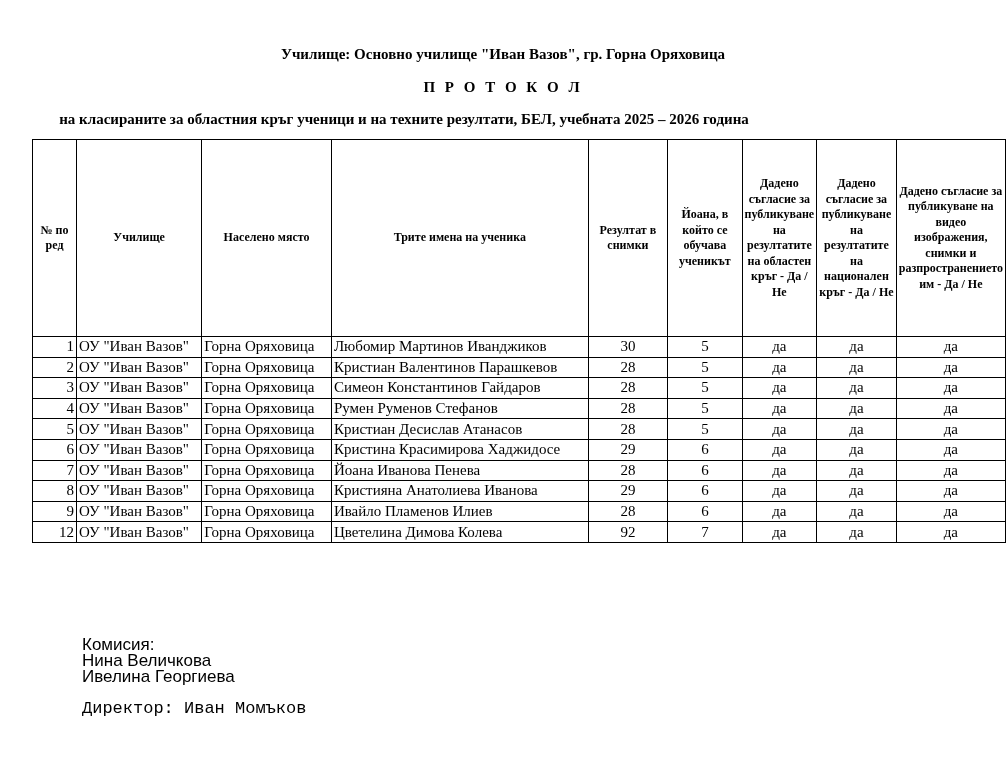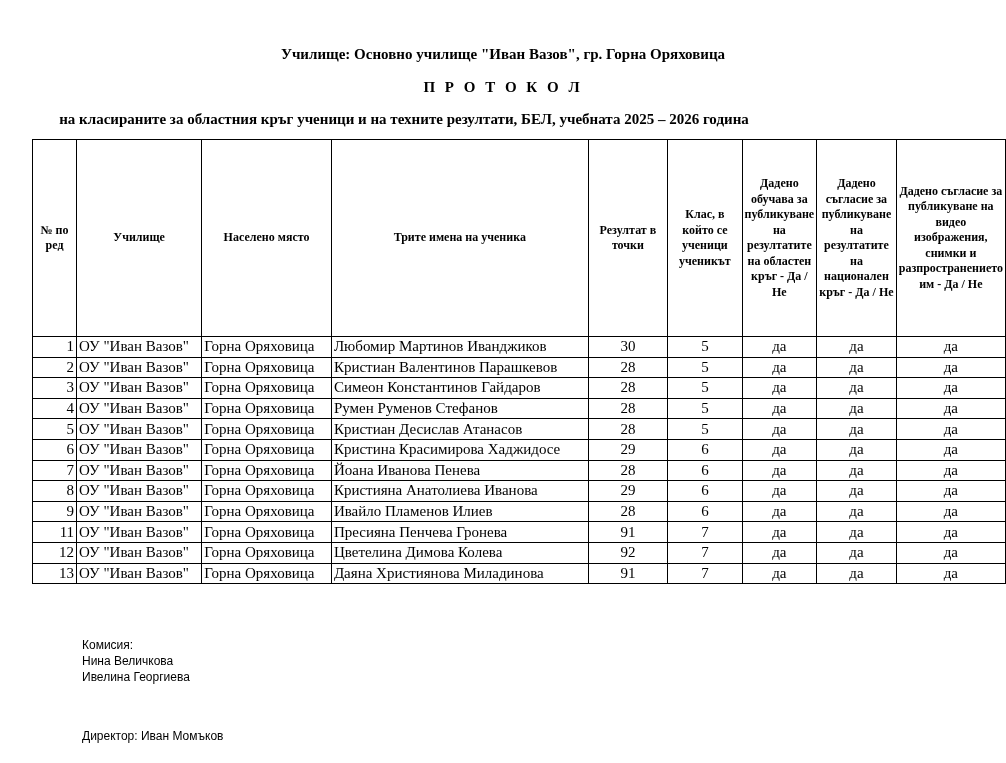--- a/index.html
+++ b/index.html
@@ -8,23 +8,23 @@
   #t1 { top: 46px; }
   #t2 { top: 79px; letter-spacing: 3px; }
   #t3 { top: 111px; left: 0; width: 808px; }
   table.protocol { position: absolute; left: 32px; top: 139px; border-collapse: collapse; table-layout: fixed; }
   table.protocol td, table.protocol th { border: 1.5px solid #000; padding: 0 2px; overflow: hidden; white-space: nowrap; }
   table.protocol th { font-weight: bold; font-size: 12px; line-height: 15.5px; height: 196px; white-space: normal; text-align: center; vertical-align: middle; word-wrap: break-word; }
   table.protocol td { font-size: 15px; height: 19.6px; line-height: 19px; }
   td.num { text-align: right; }
   td.center { text-align: center; }
   .hclip { max-height: 196px; overflow: hidden; display: block; }
-  .footer { position: absolute; left: 82px; font-family: "Liberation Sans", sans-serif; font-size: 12px; line-height: 16px; }
+  .footer { position: absolute; left: 82px; font-family: "Liberation Sans", sans-serif; font-size: 17px; line-height: 16px; }
   #commission { top: 637px; }
-  #director { top: 728px; }
+  #director { top: 701px; font-family: Liberation Mono, monospace; }
 </style>
 </head>
 <body>
 
 <div class="title" id="t1">Училище: Основно училище "Иван Вазов", гр. Горна Оряховица</div>
 <div class="title" id="t2">П Р О Т О К О Л</div>
 <div class="title" id="t3">на класираните за областния кръг ученици и на техните резултати, БЕЛ, учебната 2025 – 2026 година</div>
 
 <table class="protocol">
   <colgroup>
@@ -37,23 +37,23 @@
       <col style="width:66px">
       <col style="width:80px">
       <col style="width:76px">
   </colgroup>
   <thead>
     <tr>
       <th>№ по ред</th>
       <th>Училище</th>
       <th>Населено място</th>
       <th>Трите имена на ученика</th>
-      <th>Резултат в точки</th>
-      <th>Клас, в който се ученици ученикът</th>
-      <th>Дадено обучава за публикуване на резултатите на областен кръг - Да / Не</th>
+      <th>Резултат в снимки</th>
+      <th>Йоана, в който се обучава ученикът</th>
+      <th>Дадено съгласие за публикуване на резултатите на областен кръг - Да / Не</th>
       <th>Дадено съгласие за публикуване на резултатите на национален кръг - Да / Не</th>
       <th>
           <span class="hclip">Дадено съгласие за публикуване на видео изображения, снимки и разпространението им - Да / Не</span>
         </th>
     </tr>
   </thead>
   <tbody id="rows">
       <tr>
         <td class="num">1</td>
         <td>ОУ "Иван Вазов"</td>
@@ -147,47 +147,25 @@
         <td>ОУ "Иван Вазов"</td>
         <td>Горна Оряховица</td>
         <td>Ивайло Пламенов Илиев</td>
         <td class="center">28</td>
         <td class="center">6</td>
         <td class="center">да</td>
         <td class="center">да</td>
         <td class="center">да</td>
       </tr>
       <tr>
-        <td class="num">11</td>
-        <td>ОУ "Иван Вазов"</td>
-        <td>Горна Оряховица</td>
-        <td>Пресияна Пенчева Гронева</td>
-        <td class="center">91</td>
-        <td class="center">7</td>
-        <td class="center">да</td>
-        <td class="center">да</td>
-        <td class="center">да</td>
-      </tr>
-      <tr>
         <td class="num">12</td>
         <td>ОУ "Иван Вазов"</td>
         <td>Горна Оряховица</td>
         <td>Цветелина Димова Колева</td>
         <td class="center">92</td>
-        <td class="center">7</td>
-        <td class="center">да</td>
-        <td class="center">да</td>
-        <td class="center">да</td>
-      </tr>
-      <tr>
-        <td class="num">13</td>
-        <td>ОУ "Иван Вазов"</td>
-        <td>Горна Оряховица</td>
-        <td>Даяна Християнова Миладинова</td>
-        <td class="center">91</td>
         <td class="center">7</td>
         <td class="center">да</td>
         <td class="center">да</td>
         <td class="center">да</td>
       </tr>
     </tbody>
 </table>
 
 <div class="footer" id="commission">
   <div>Комисия:</div>

